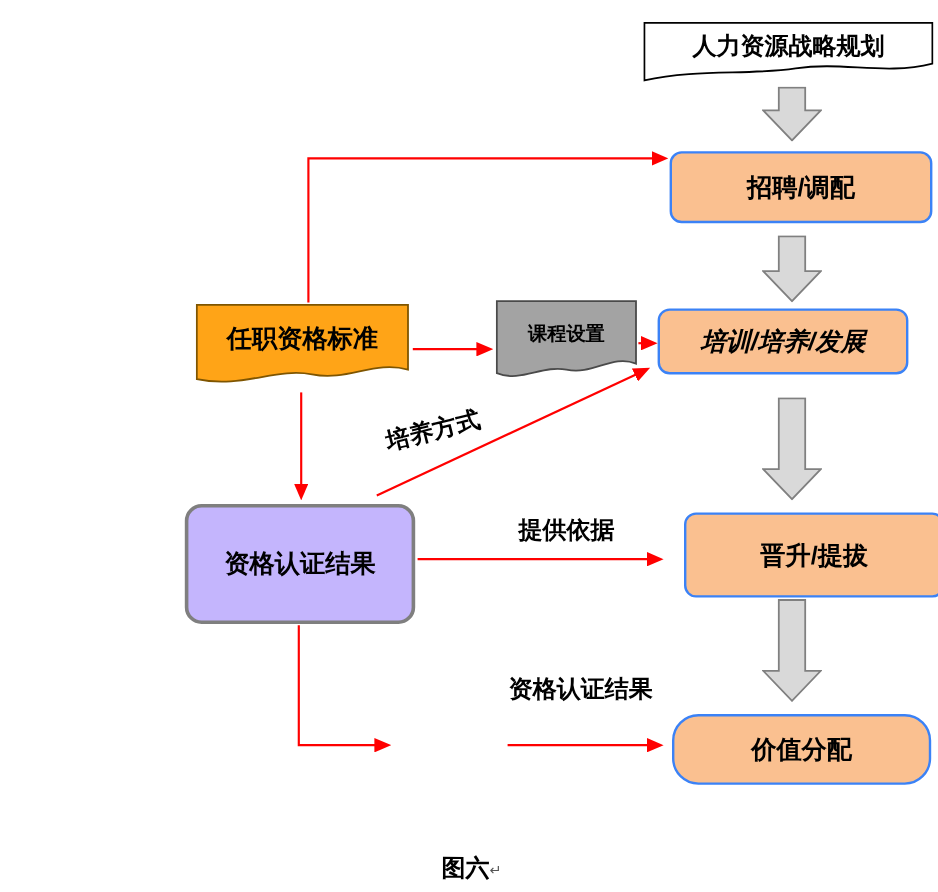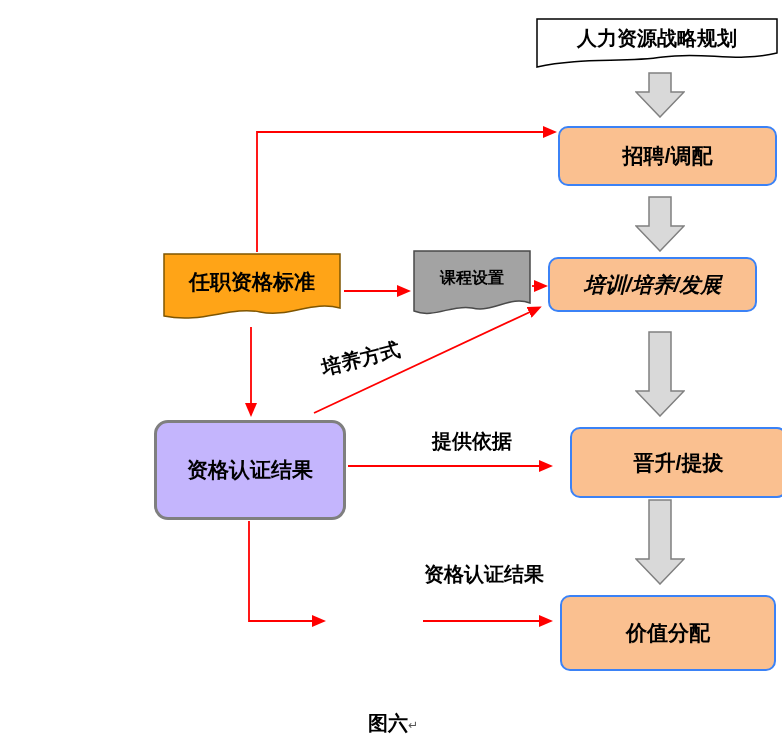--- a/index.html
+++ b/index.html
@@ -69,21 +69,21 @@
 
   <div class="node proc" style="left:558px;top:126px;width:219px;height:60px;">
     <span>招聘/调配</span>
   </div>
   <div class="node proc" style="left:548px;top:257px;width:209px;height:55px;font-style:italic;">
     <span>培训/培养/发展</span>
   </div>
   <div class="node proc" style="left:570px;top:427px;width:217px;height:71px;">
     <span>晋升/提拔</span>
   </div>
-  <div class="node proc" style="left:560px;top:595px;width:216px;height:76px;">
+  <div class="node proc" style="left:560px;top:595px;width:216px;height:59px;border-radius:22px;">
     <span>价值分配</span>
   </div>
 
   <div class="doc" style="left:163px;top:253px;width:178px;height:72px;">
     <svg viewBox="0 0 178 72" preserveAspectRatio="none">
       <path d="M 1,1 H 177 V 55 C 149,47 127,65 97,59 C 67,53 39,71 1,63 Z" fill="#FFA417" stroke="#7F5500" stroke-width="1.5" vector-effect="non-scaling-stroke"></path>
     </svg>
     <div class="label" style="font-size:21px;">任职资格标准</div>
   </div>
 

